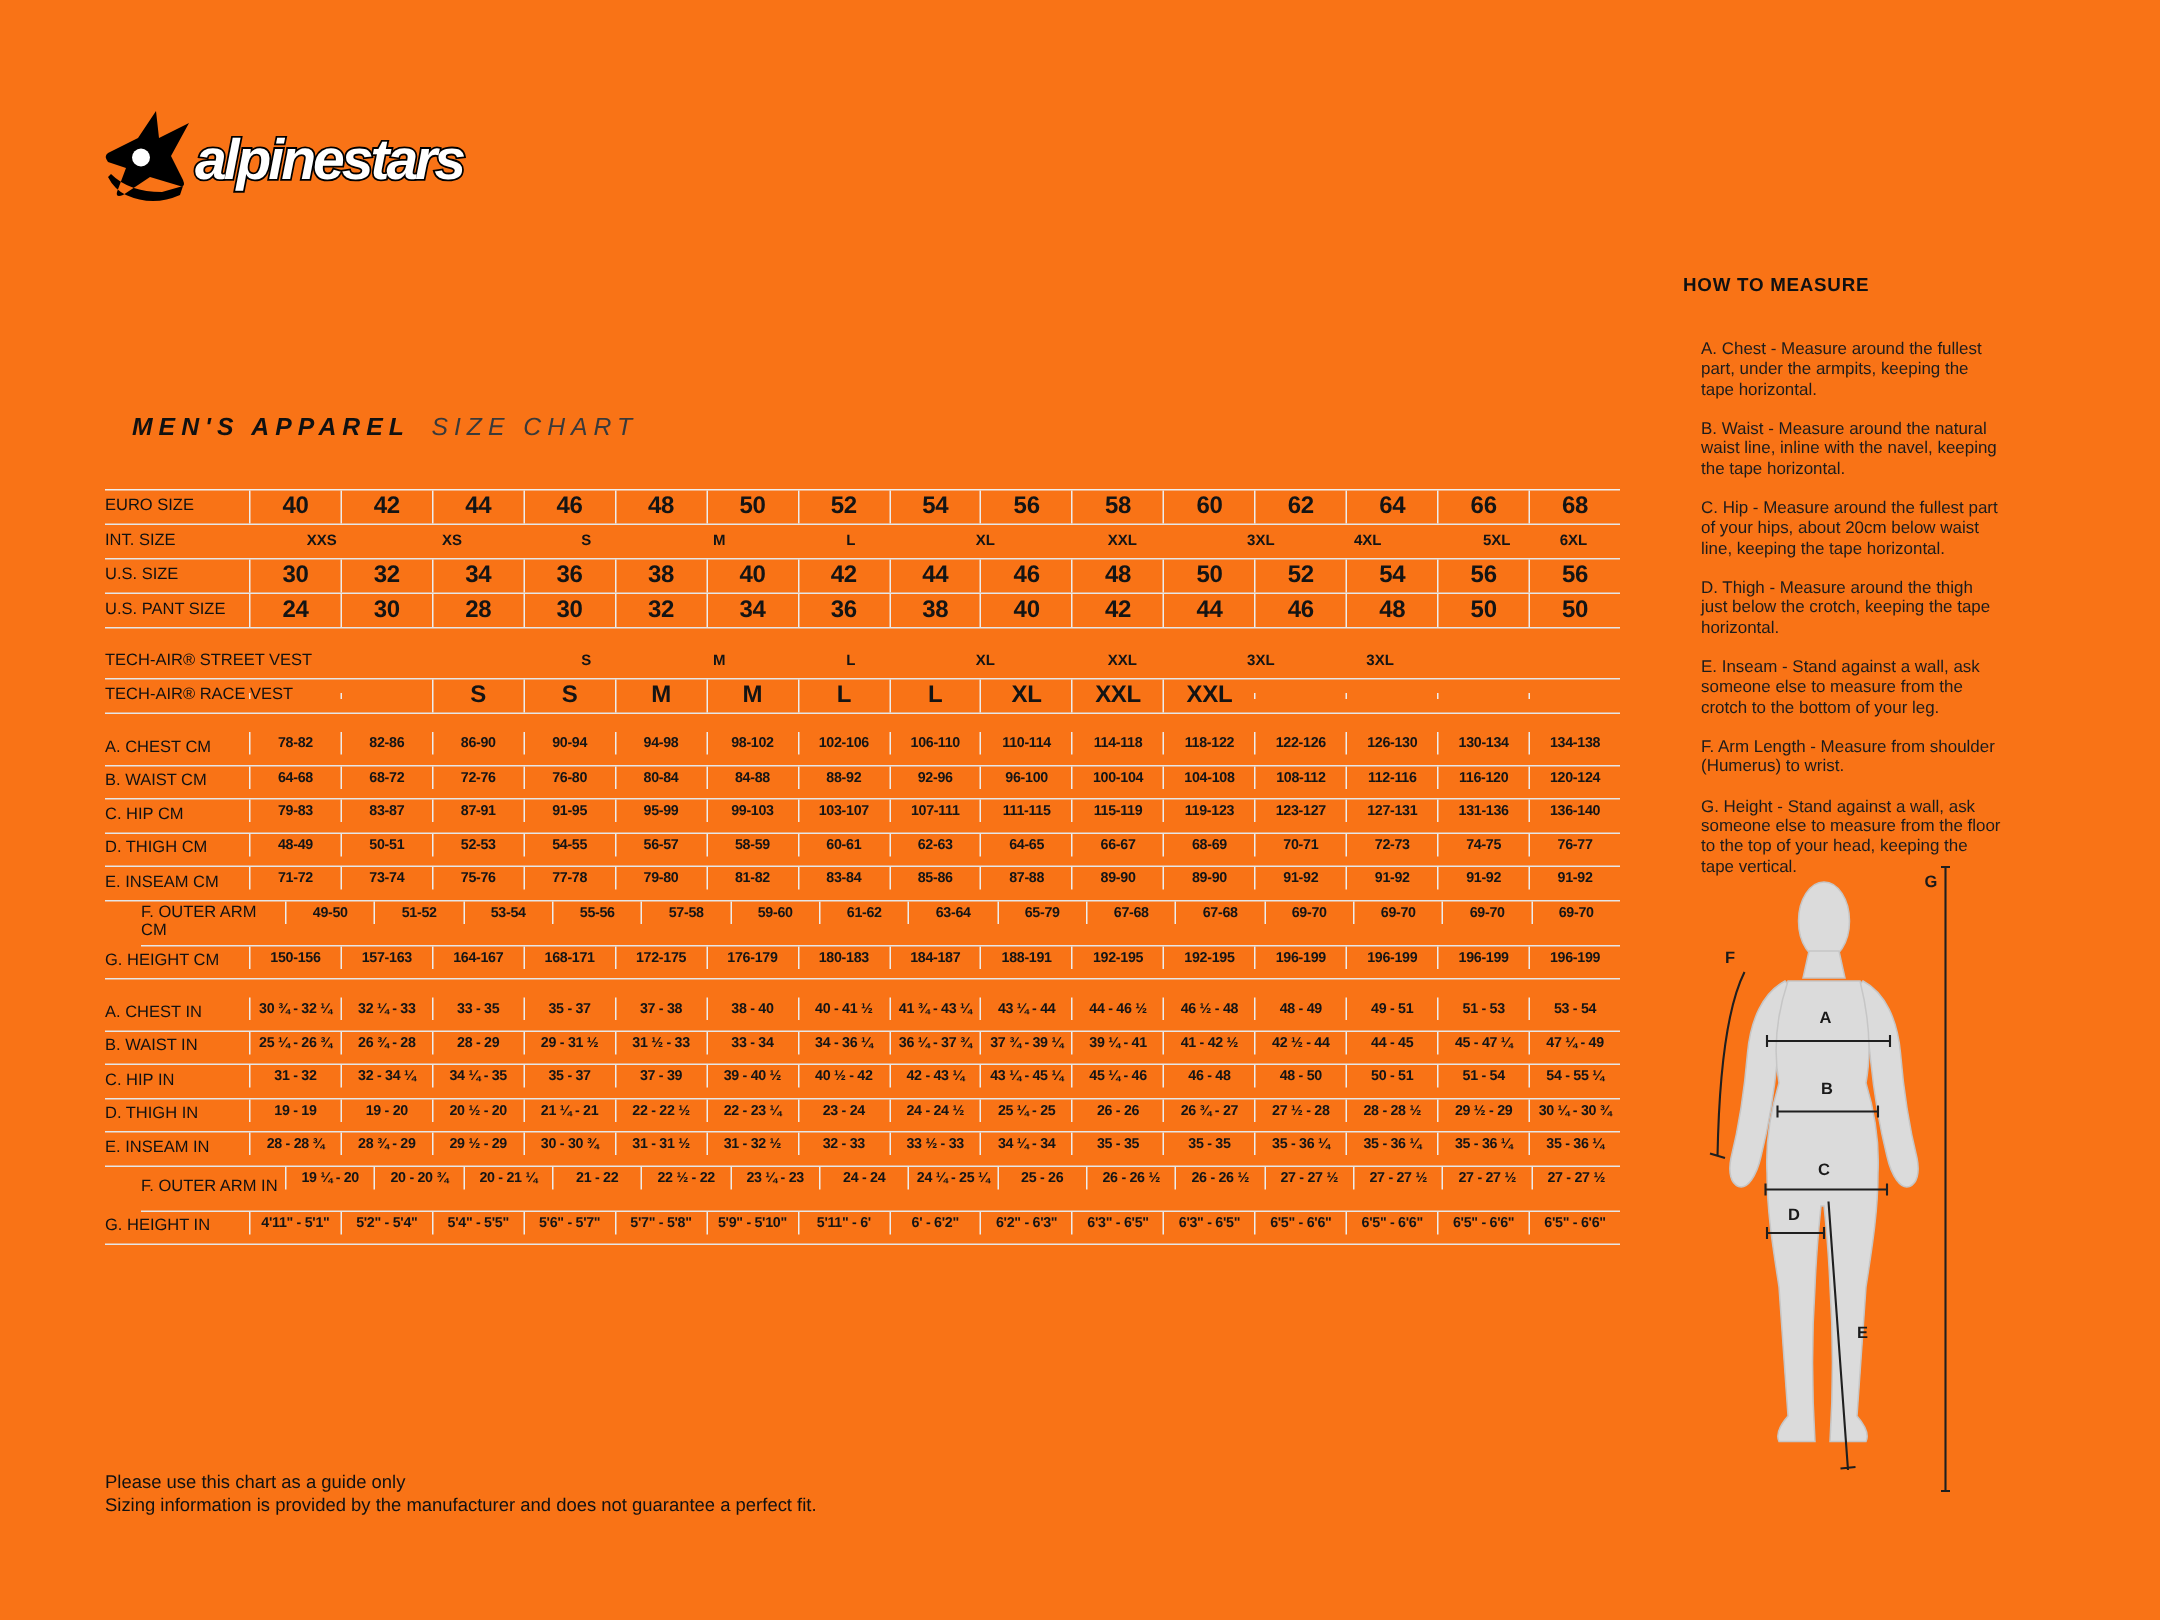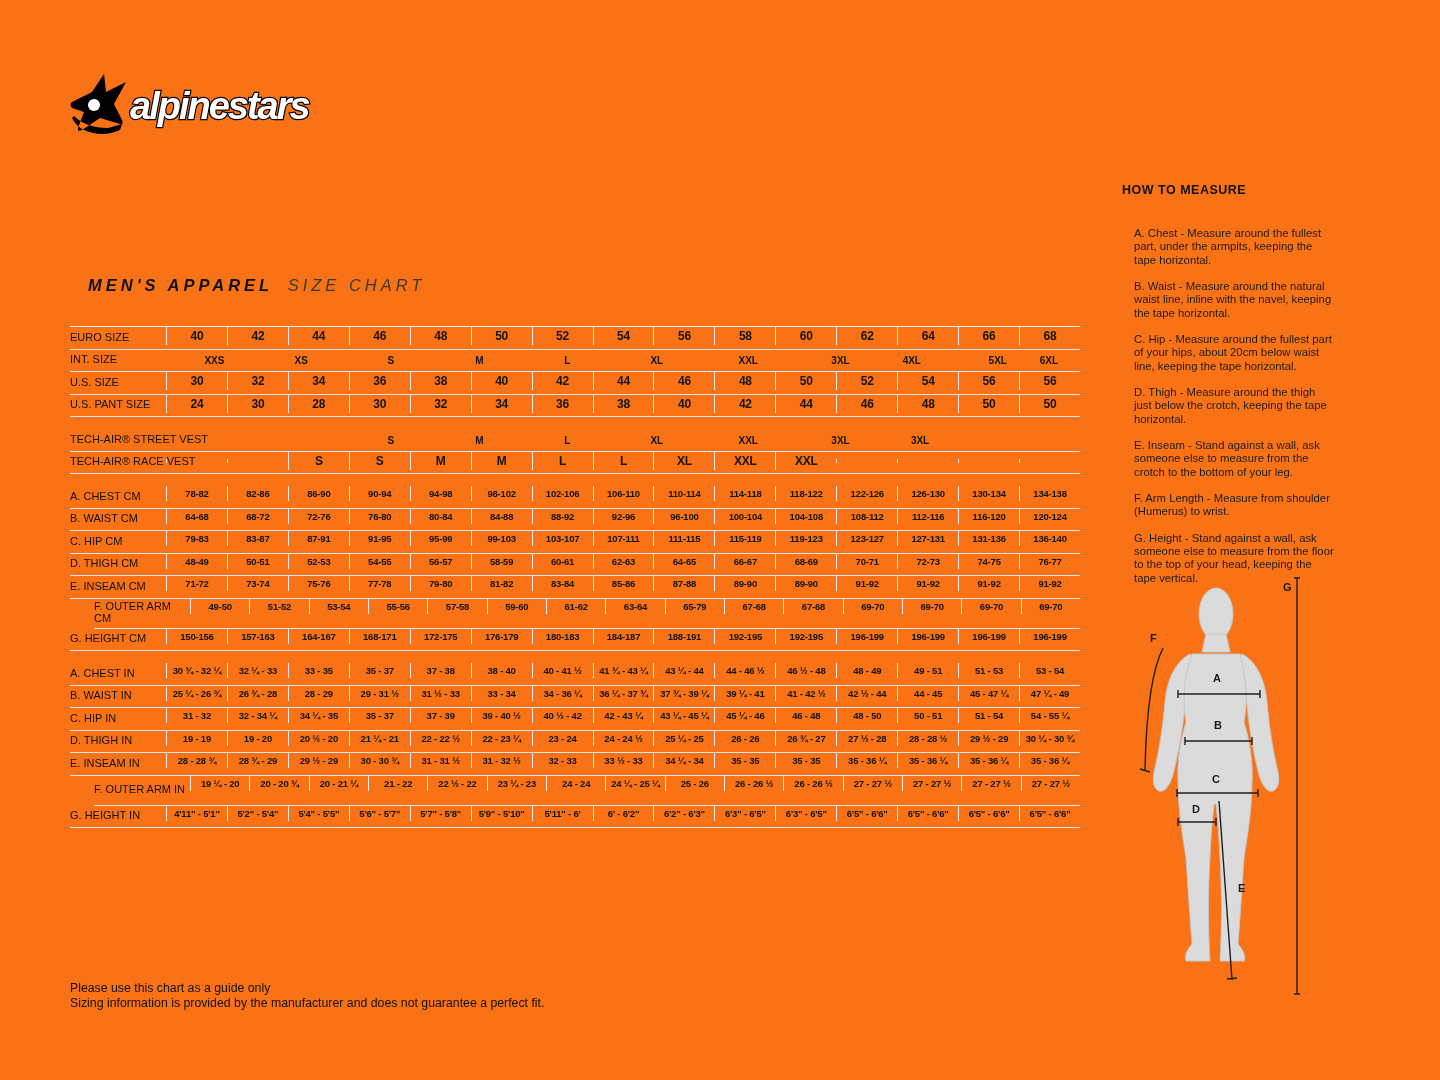--- a/index.html
+++ b/index.html
@@ -18,21 +18,21 @@
   .size-table{position:absolute;left:70px;top:326px;width:1010px;border-top:1px solid #efefef;}
   .tgroup{margin-bottom:12px;}
   .trow{display:flex;align-items:center;min-height:21.5px;border-bottom:1px solid #e6e6e6;}
   .trow.tall{min-height:29px;margin-left:24px;}
   .tlabel{width:96px;flex:0 0 96px;font-weight:normal;font-size:11px;line-height:1.05;
           letter-spacing:0;color:#111;}
   .trow.wide .tlabel{white-space:nowrap;overflow:visible;}
   .tcells{flex:1;display:grid;grid-template-columns:repeat(15,1fr);height:100%;align-self:stretch;align-items:center;}
   .tcell{text-align:center;font-weight:bold;font-size:9.5px;letter-spacing:-0.2px;
          border-left:1px solid #ededed;padding:2px 0;white-space:nowrap;}
-  .hdr .tcell{font-size:12px;text-align:center;}
+  .hdr .tcell{font-size:16px;text-align:center;}
   .tpos{flex:1;position:relative;align-self:stretch;}
   .pitem{position:absolute;top:50%;transform:translate(-50%,-50%);
          font-weight:bold;font-size:10px;white-space:nowrap;}
 
   
   .measure{position:absolute;left:1122px;top:183px;width:212px;}
   .measure h3{margin:0 0 30px 0;font-size:12.5px;font-weight:bold;letter-spacing:0.5px;color:#111;}
   .measure p{margin:0 0 13px 12px;font-size:11.3px;line-height:1.18;color:#1c1c1c;}
 
   

